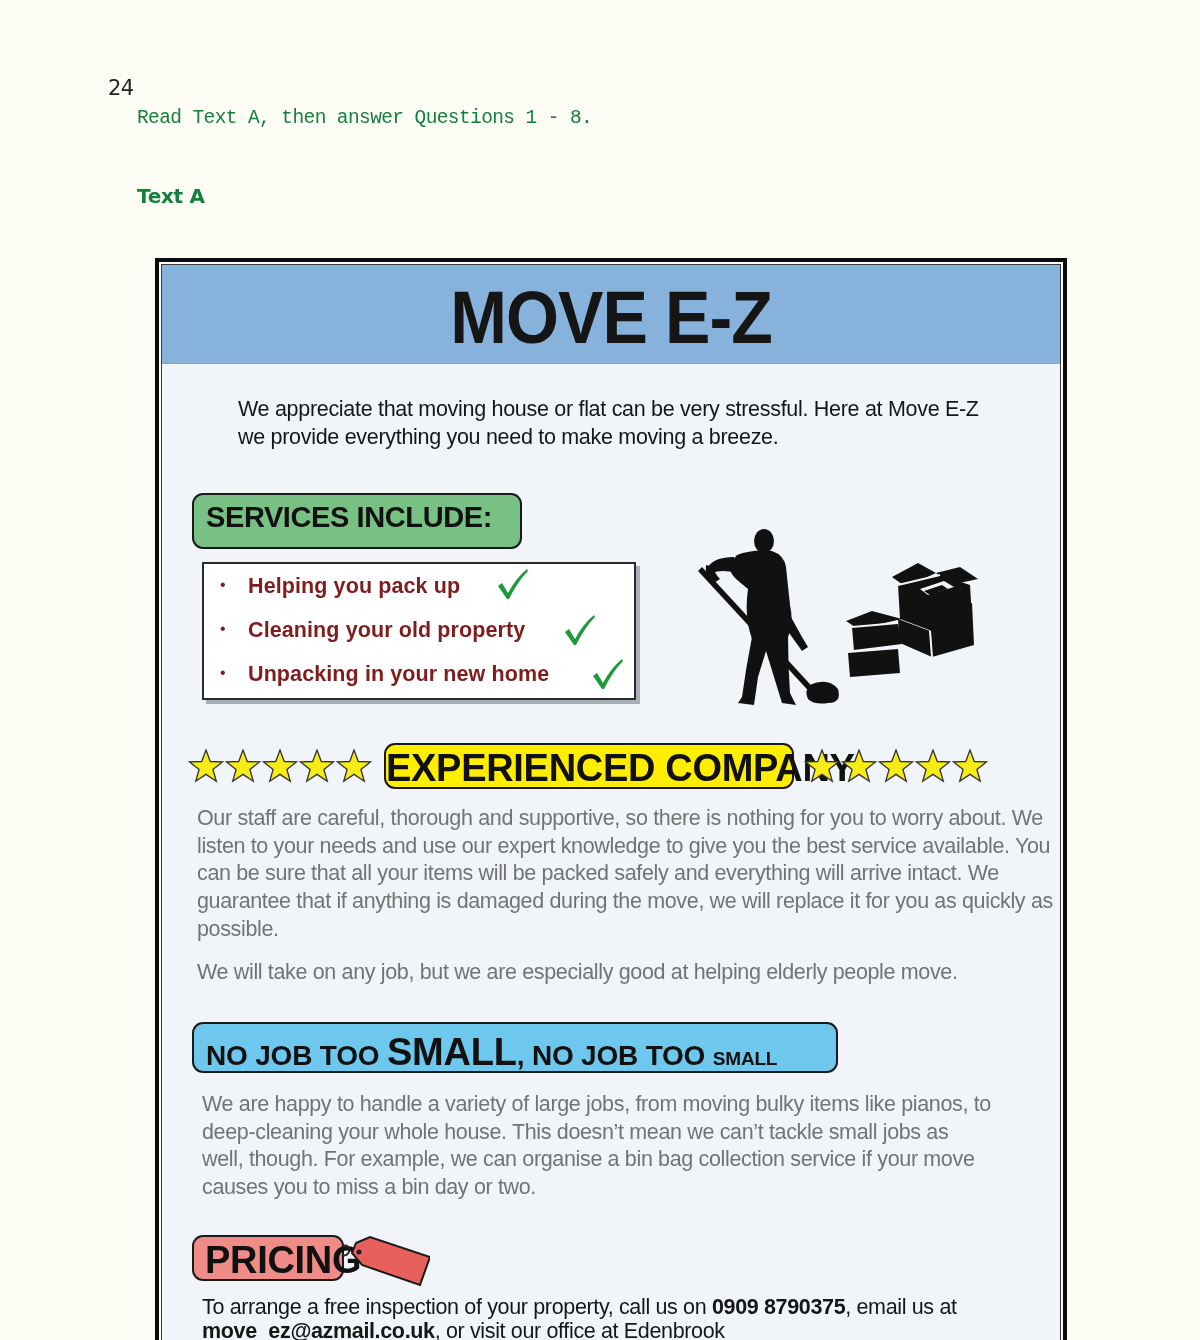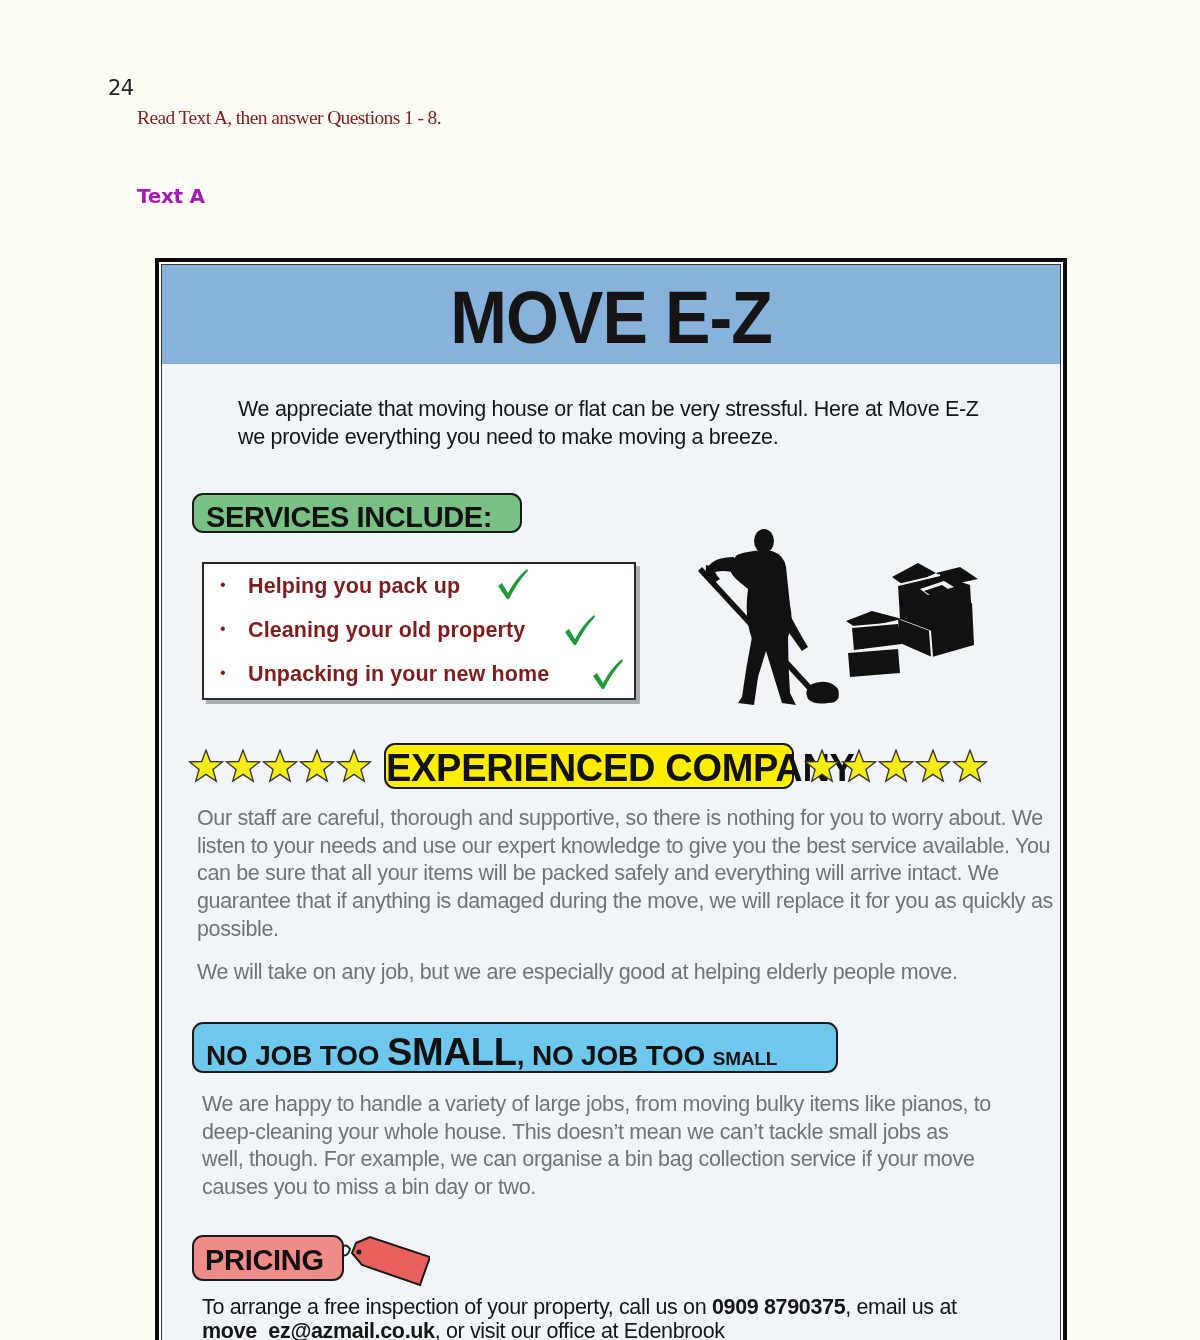--- a/index.html
+++ b/index.html
@@ -22,33 +22,33 @@
       font-family: "DejaVu Sans", sans-serif;
       font-size: 21px;
       color: #222;
       letter-spacing: -0.5px;
       margin-top: 12px;
     }
     .instruction {
       position: absolute;
       left: 137px;
       top: 107px;
-      font-family: Liberation Serif, serif;
+      font-family: Liberation Mono, monospace;
       font-size: 19.5px;
-      color: #7f1d1d;
+      color: #15803d;
       letter-spacing: -0.6px;
     }
     .text-label {
       position: absolute;
       left: 137px;
       top: 184px;
       font-family: "DejaVu Sans", sans-serif;
       font-weight: bold;
       font-size: 20px;
-      color: #a21caf;
+      color: #15803d;
       letter-spacing: -0.3px;
     }
 
     
     .frame {
       position: absolute;
       left: 155px;
       top: 258px;
       width: 904px;
       height: 1120px;
@@ -103,21 +103,21 @@
       border: 2px solid #1a1a1a;
       border-radius: 11px;
       font-weight: bold;
       color: #111;
       white-space: nowrap;
     }
     .pill-services {
       left: 30px;
       top: 228px;
       width: 330px;
-      height: 40px;
+      height: 56px;
       background: #79c085;
       font-size: 29px;
       line-height: 44px;
       padding-left: 12px;
       box-sizing: border-box;
       letter-spacing: -0.4px;
     }
 
     .services-box {
       position: absolute;
@@ -212,21 +212,21 @@
     .pill-nojob .small {
       font-size: 19px;
     }
 
     .pill-pricing {
       left: 30px;
       top: 970px;
       width: 152px;
       height: 46px;
       background: #f08c88;
-      font-size: 29px;
+      font-size: 38px;
       line-height: 46px;
       padding-left: 11px;
       box-sizing: border-box;
       letter-spacing: -0.3px;
     }
     .price-tag {
       position: absolute;
       left: 178px;
       top: 970px;
       width: 90px;

